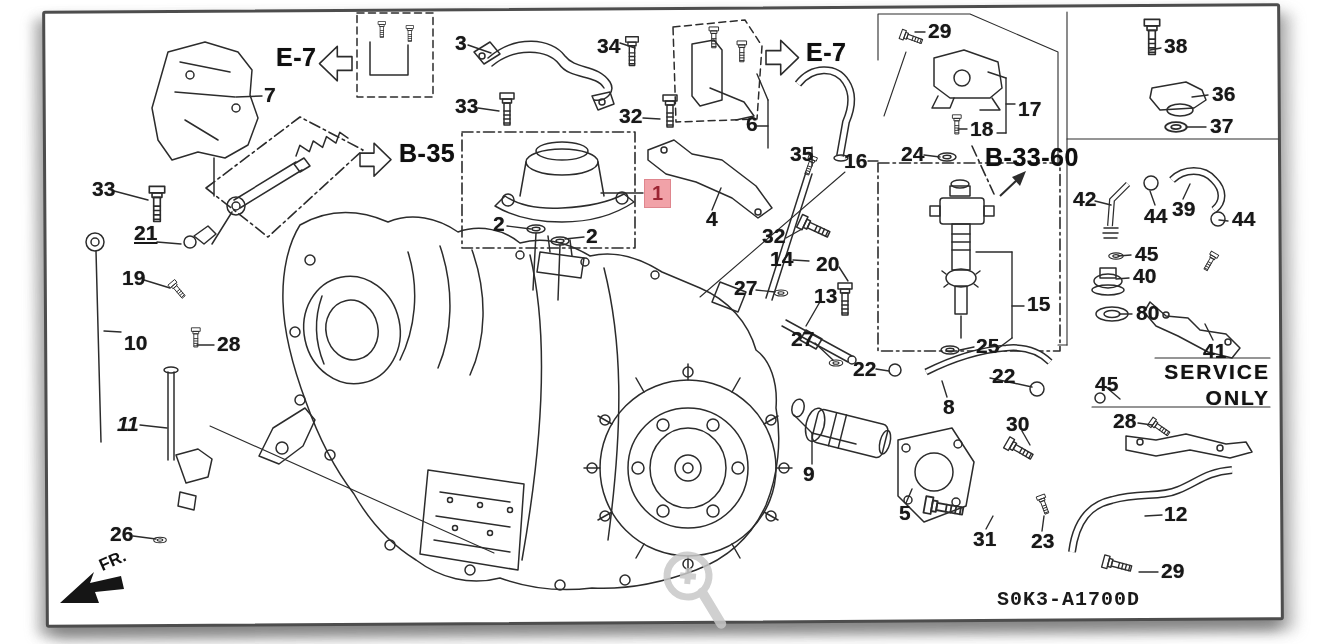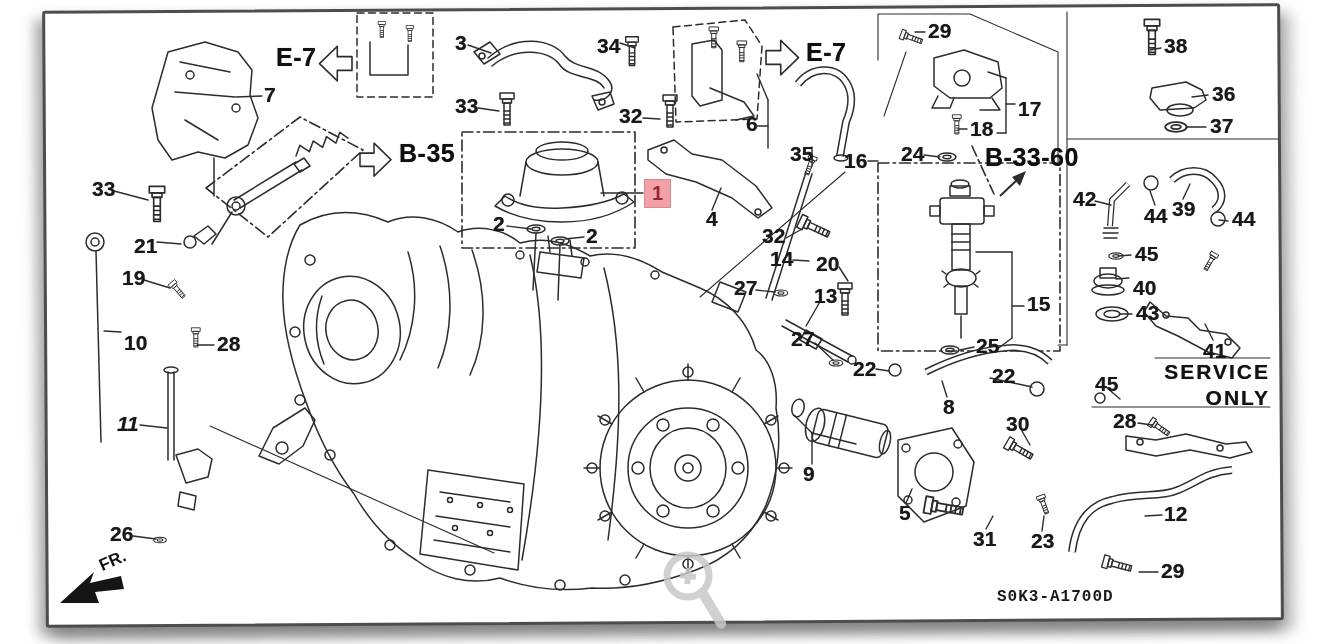--- a/index.html
+++ b/index.html
@@ -41,21 +41,21 @@
   }
   .service {
     position:absolute; z-index:3; font-weight:bold; font-size:21px;
     letter-spacing:2px; color:#131313; width:112px; text-align:right;
     text-shadow:0 0 .7px rgba(20,20,20,.7);
   }
   .service.l1 { left:1158px; top:360px; }
   .service.l2 { left:1158px; top:386px; }
   .code {
     position:absolute; left:997px; top:588px; z-index:3;
-    font-family:"Liberation Mono", monospace; font-weight:bold; font-size:16px;
+    font-family:"Liberation Mono", monospace; font-weight:bold; font-size:20px;
     letter-spacing:1px; color:#1a1a1a;
   }
   .fr {
     position:absolute; left:99px; top:551px; font-weight:bold; font-size:17px;
     transform:rotate(-24deg); z-index:3; color:#111;
   }
 </style>
 </head>
 <body>
 
@@ -446,21 +446,21 @@
 
   <div class="labels">
     <div class="highlight-1">1</div>
     <div class="service l1">SERVICE</div>
     <div class="service l2">ONLY</div>
     <div class="code">S0K3-A1700D</div>
     <div class="fr">FR.</div>
     <div>
         <span class="callout" style="left: 264px; top: 87px;">7</span>
         <span class="callout" style="left: 92px; top: 181px;">33</span>
-        <span class="callout" style="left: 134px; top: 238px;">21</span>
+        <span class="callout" style="left: 134px; top: 225px; text-decoration: underline;">21</span>
         <span class="callout" style="left: 122px; top: 270px;">19</span>
         <span class="callout" style="left: 124px; top: 335px;">10</span>
         <span class="callout" style="left: 217px; top: 336px;">28</span>
         <span class="callout" style="left: 117px; top: 416px; font-style: italic;">11</span>
         <span class="callout" style="left: 110px; top: 526px;">26</span>
         <span class="callout" style="left: 455px; top: 35px;">3</span>
         <span class="callout" style="left: 597px; top: 38px;">34</span>
         <span class="callout" style="left: 455px; top: 98px;">33</span>
         <span class="callout" style="left: 619px; top: 108px;">32</span>
         <span class="callout" style="left: 746px; top: 116px;">6</span>
@@ -490,22 +490,22 @@
         <span class="callout" style="left: 973px; top: 531px; text-align: right;">31</span>
         <span class="callout" style="left: 1031px; top: 533px;">23</span>
         <span class="callout" style="left: 1164px; top: 38px;">38</span>
         <span class="callout" style="left: 1212px; top: 86px;">36</span>
         <span class="callout" style="left: 1210px; top: 118px;">37</span>
         <span class="callout" style="left: 1073px; top: 191px;">42</span>
         <span class="callout" style="left: 1144px; top: 208px;">44</span>
         <span class="callout" style="left: 1172px; top: 201px; text-align: right;">39</span>
         <span class="callout" style="left: 1232px; top: 211px;">44</span>
         <span class="callout" style="left: 1135px; top: 246px;">45</span>
-        <span class="callout" style="left: 1133px; top: 268px; margin-top: 12px;">40</span>
-        <span class="callout" style="left: 1136px; top: 305px;">43</span>
+        <span class="callout" style="left: 1133px; top: 268px;">40</span>
+        <span class="callout" style="left: 1136px; top: 305px;">80</span>
         <span class="callout" style="left: 1203px; top: 343px;">41</span>
         <span class="callout" style="left: 1095px; top: 376px;">45</span>
         <span class="callout" style="left: 1113px; top: 413px;">28</span>
         <span class="callout" style="left: 1164px; top: 506px;">12</span>
         <span class="callout" style="left: 1161px; top: 563px;">29</span>
       </div>
     <div>
         <span class="reflink" style="left: 276px; top: 49px;">E-7</span>
         <span class="reflink" style="left: 806px; top: 44px;">E-7</span>
         <span class="reflink" style="left: 399px; top: 145px;">B-35</span>

